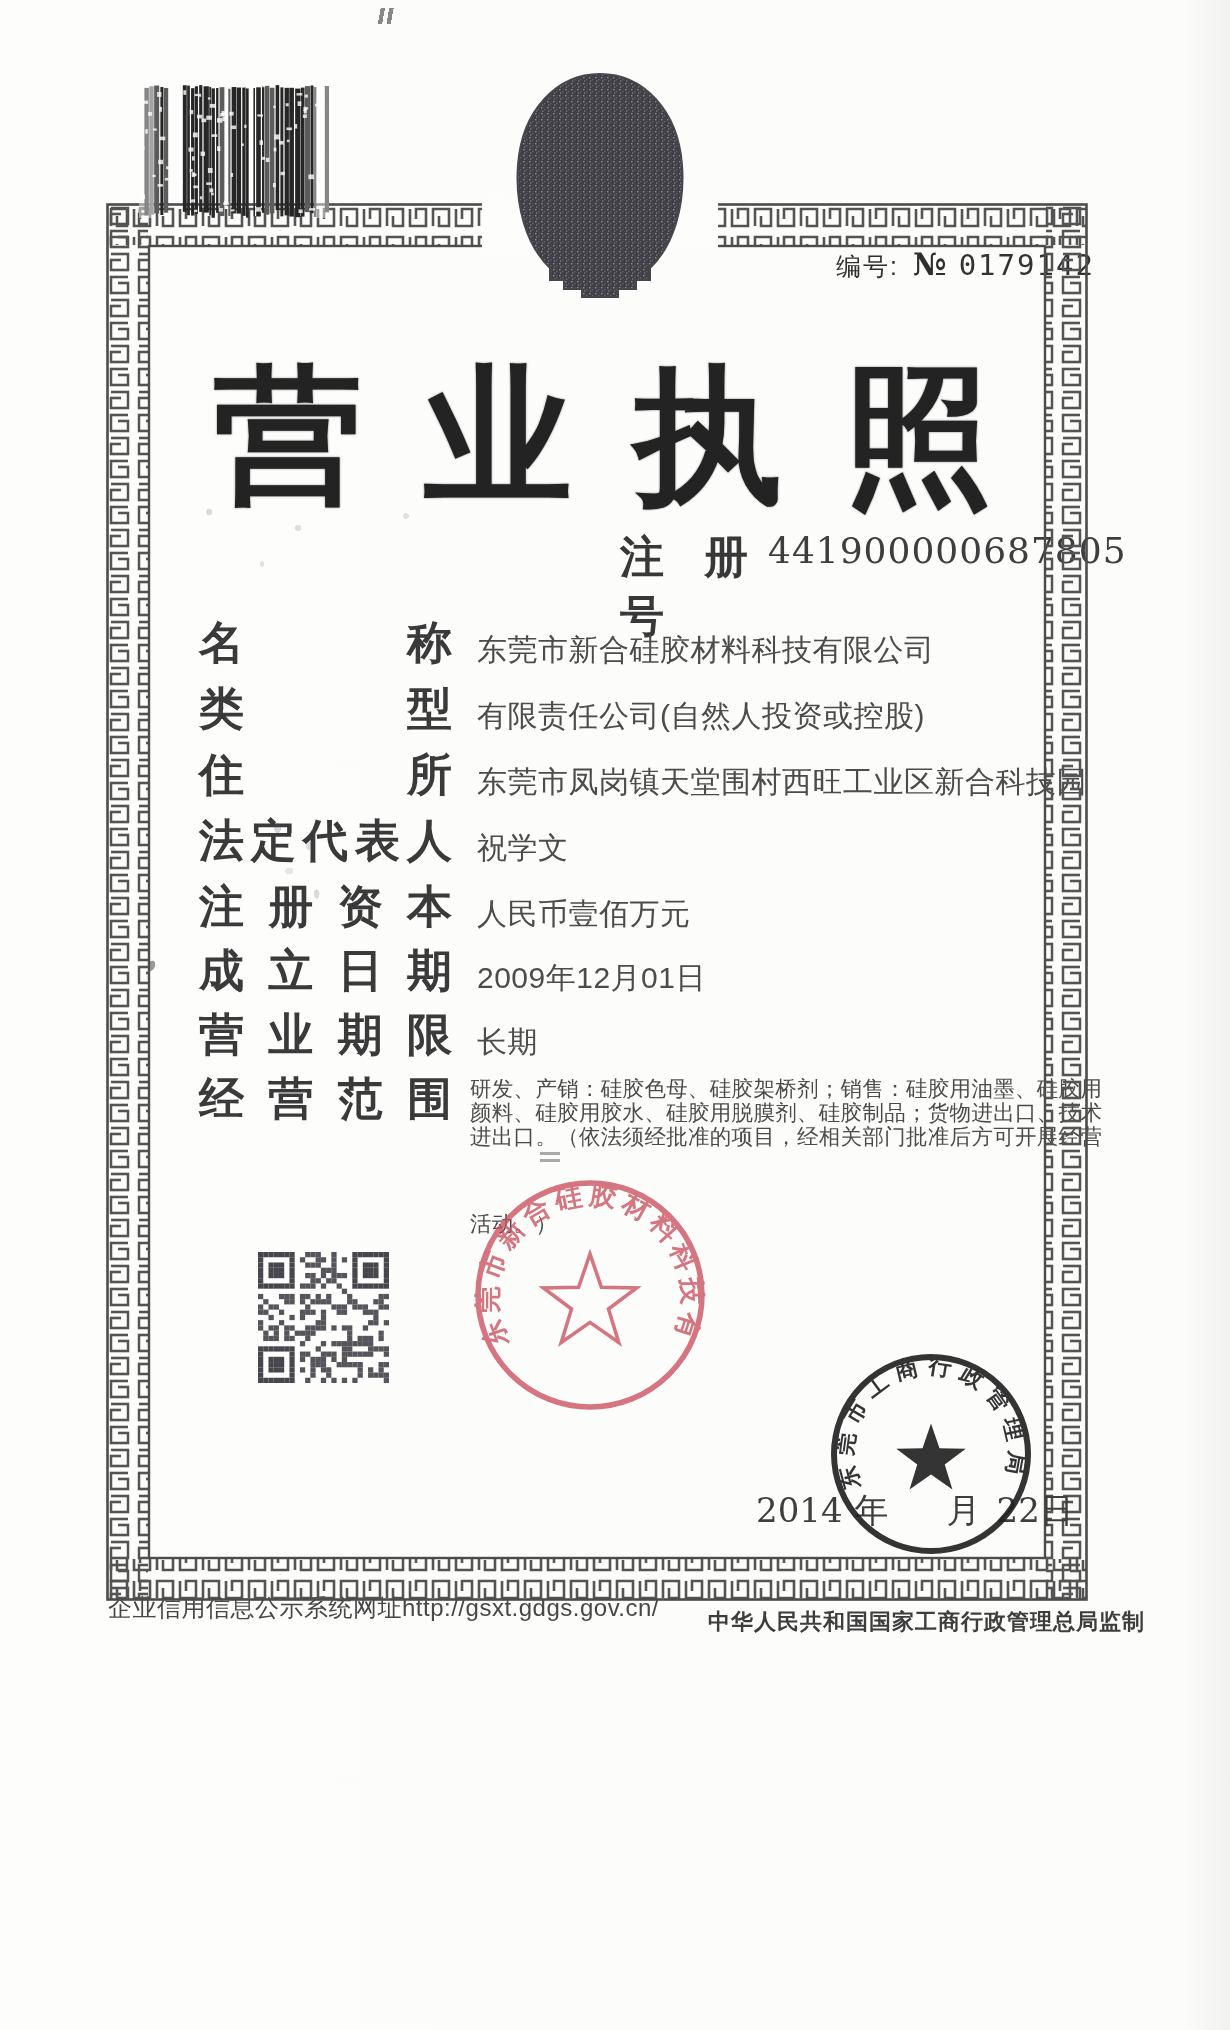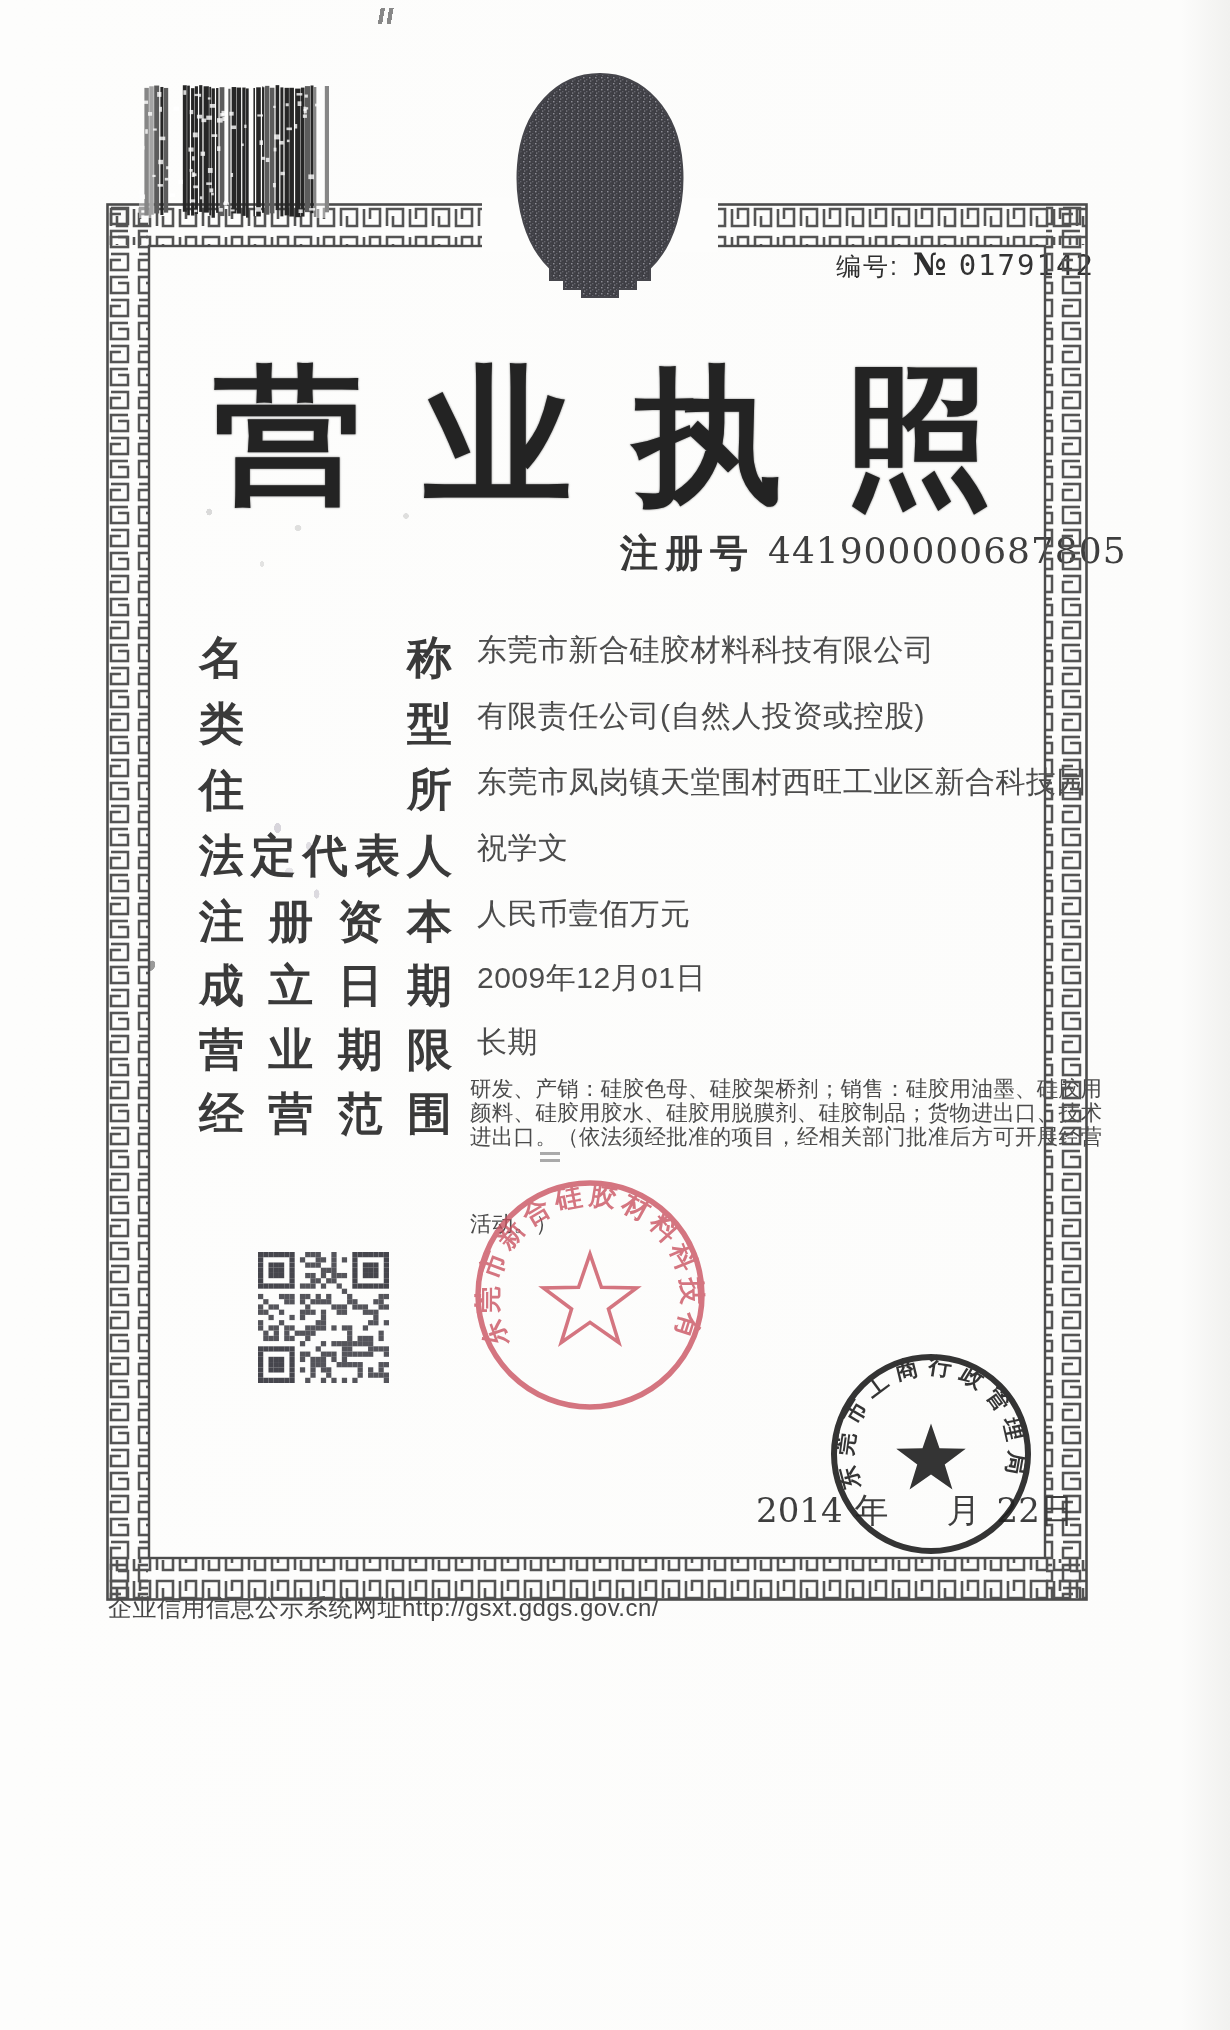--- a/index.html
+++ b/index.html
@@ -12,26 +12,26 @@
   
   #serial-line{left:836px;top:246px;font-size:25px;color:#2f2f2f;letter-spacing:2px;white-space:nowrap;}
   #serial-line .no-mark{font-family:"DejaVu Serif",serif;font-weight:bold;font-size:31px;margin-left:14px;}
   #serial-line .serial-digits{font-family:"DejaVu Sans Mono",monospace;font-size:29px;margin-left:10px;letter-spacing:2px;color:#333;}
   
   #doc-title{
     left:72px;top:338px;width:982px;text-align:right;
     font-size:148px;font-weight:900;letter-spacing:62px;color:#232323;
     text-shadow:0 0 2px rgba(30,30,30,.65);white-space:nowrap;
   }
-  #reg-label{left:620px;top:528px;width:128px;font-size:38px;font-weight:600;color:#383838;
+  #reg-label{left:620px;top:528px;width:128px;font-size:44px;font-weight:600;color:#383838;
     text-align:justify;text-align-last:justify;}
   #reg-number{left:768px;top:530px;font-family:"DejaVu Serif",serif;font-size:36px;letter-spacing:1px;color:#3e3e3e;}
   
   .field-label{left:199px;width:253px;font-size:45px;font-weight:600;color:#3a3a3a;
-    text-align:justify;text-align-last:justify;line-height:1.1;margin-top:15px;}
+    text-align:justify;text-align-last:justify;line-height:1.1;}
   .field-value{left:477px;font-size:30px;color:#4c4c4c;white-space:nowrap;letter-spacing:.5px;}
   .scope-line{left:470px;font-size:21.5px;line-height:23.5px;color:#4b4b4b;white-space:nowrap;letter-spacing:.3px;}
   
   #registrar-label{left:608px;top:1424px;width:190px;font-size:40px;font-weight:600;color:#333;
     text-align:justify;text-align-last:justify;}
   #issue-date{left:756px;top:1488px;font-size:34px;color:#3e3e3e;white-space:nowrap;z-index:20;}
   #issue-date .num{font-family:"DejaVu Serif",serif;}
   #issue-date .u-y{margin-left:12px;}
   #issue-date .u-m{margin-left:58px;}
   #issue-date .d{margin-left:16px;}
@@ -585,19 +585,20 @@
       <path id="blkArc" d="M37,146 A78,78 0 1 1 173,146" fill="none"></path>
     </defs>
     <circle cx="105" cy="110" r="97" fill="none" stroke="#1f1f1f" stroke-width="6"></circle>
     <polygon points="0,-48 11.2,-15.4 45.7,-14.8 18.1,5.9 28.2,38.8 0,19 -28.2,38.8 -18.1,5.9 -45.7,-14.8 -11.2,-15.4" transform="translate(105,116) scale(0.76)" fill="#1f1f1f"></polygon>
     <text font-size="23" fill="#1f1f1f" letter-spacing="8" font-family="Liberation Sans, sans-serif" font-weight="700">
       <textPath href="#blkArc" startOffset="4">东莞市工商行政管理局</textPath>
     </text>
   </svg>
 
   <div id="footer-left" class="abs">企业信用信息公示系统网址http://gsxt.gdgs.gov.cn/</div>
+  <div id="footer-right" class="abs">中华人民共和国国家工商行政管理总局监制</div>
 
   <div id="speck-col" class="abs artifact"></div>
   <div id="comma-mark" class="abs artifact"></div>
   <div id="equal-mark" class="abs artifact"></div>
   <div id="top-mark" class="abs artifact"></div>
   <div id="faint-glyphs" class="abs artifact"></div>
 </div>
 
 </body></html>

